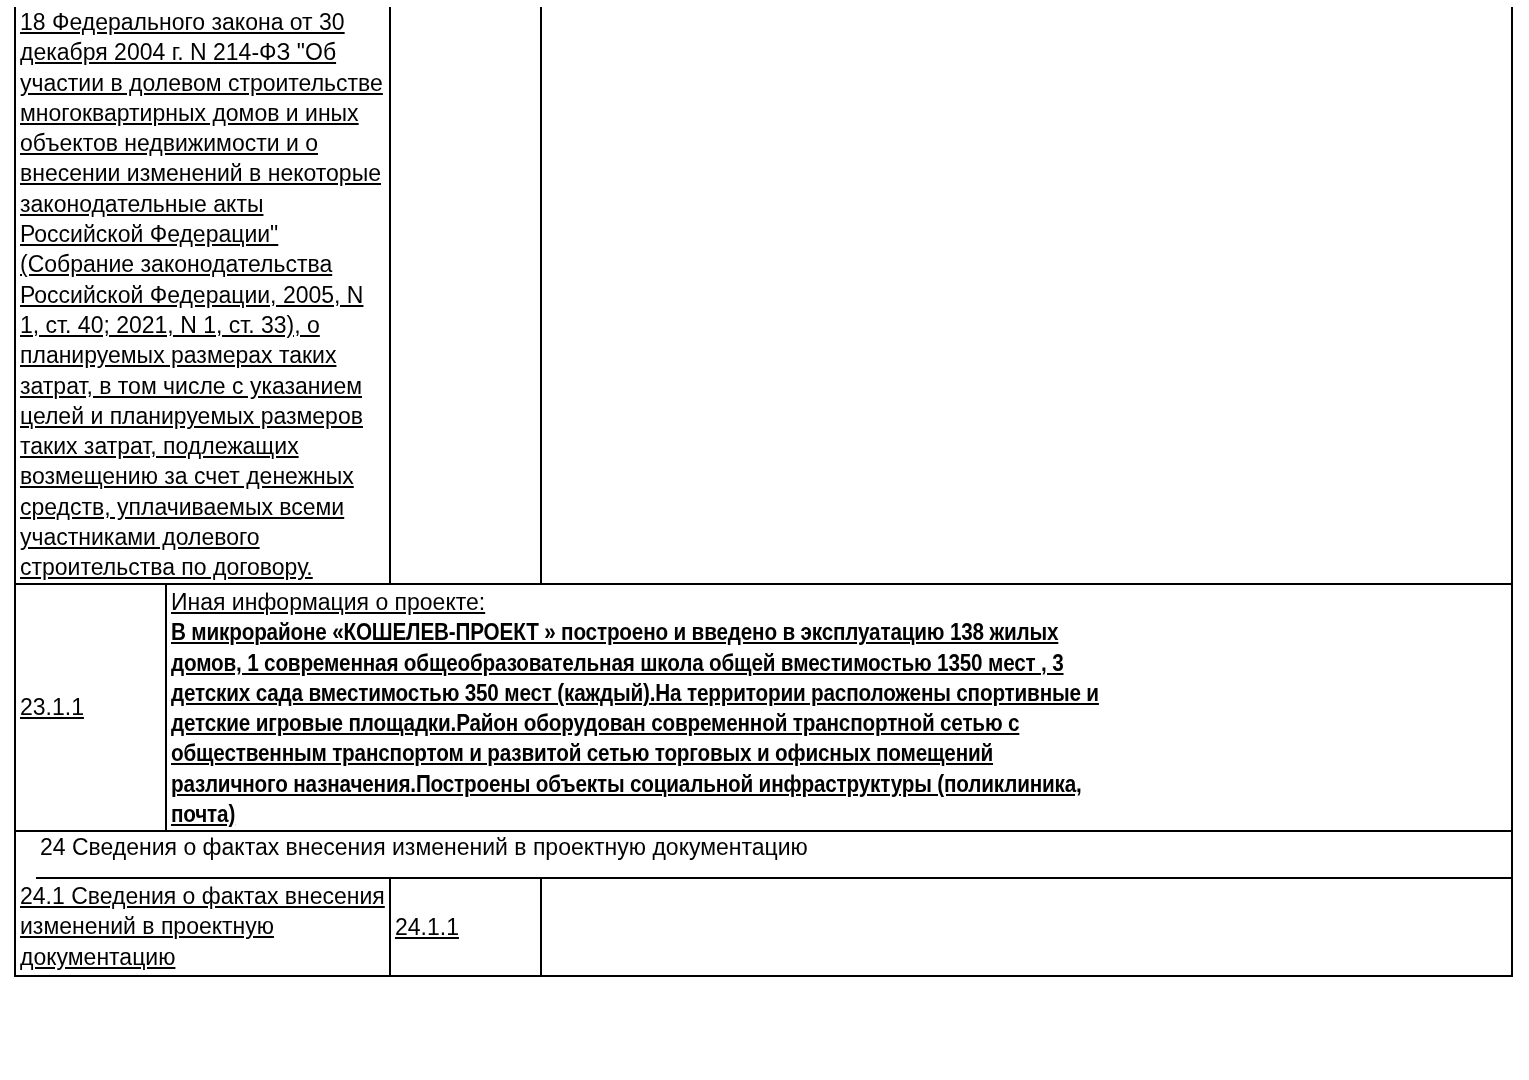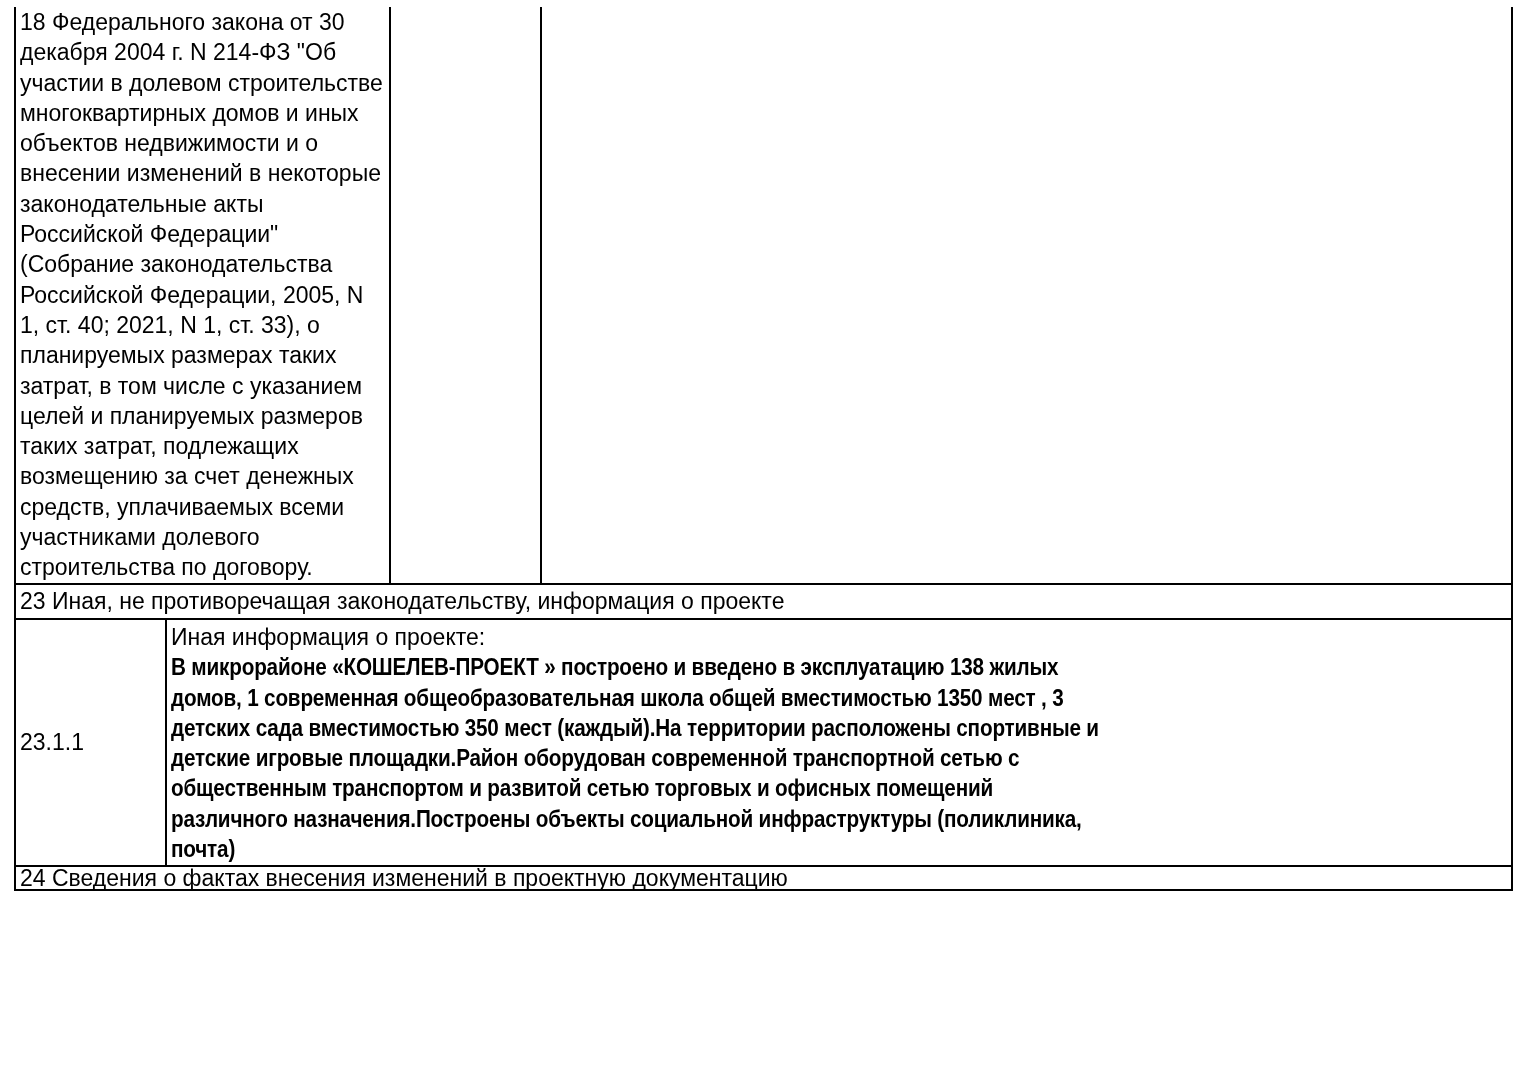--- a/index.html
+++ b/index.html
@@ -31,26 +31,27 @@
   }
   .row {
     display: flex;
     box-sizing: border-box;
     border-bottom: 2px solid #000000;
     overflow: hidden;
   }
   .row-law   { height: 578px; }
   .row-sec23 { height: 35px; align-items: center; }
   .row-231   { height: 247px; }
-  .row-sec24 { height: 24px; align-items: center; }
+  .row-sec24 { height: 47px; align-items: flex-start; margin-left: 20px; }
   .row-241   { height: 98px; }
   .cell {
     box-sizing: border-box;
     padding: 0 4px;
     overflow: hidden;
+    text-decoration: underline;
   }
   .c1 { width: 375px; border-right: 2px solid #000000; }
   .c2 { width: 151px; border-right: 2px solid #000000; }
   .c3 { flex: 1; }
   .pre { white-space: pre; }
   .top-pad { padding-top: 2px; }
   .vcenter {
     display: flex;
     align-items: center;
   }
@@ -91,23 +92,20 @@
 целей и планируемых размеров
 таких затрат, подлежащих
 возмещению за счет денежных
 средств, уплачиваемых всеми
 участниками долевого
 строительства по договору.</div>
       <div class="cell c2"></div>
       <div class="cell c3"></div>
     </div>
 
-    <div class="row row-sec23">
-      <span class="sec-label">23 Иная, не противоречащая законодательству, информация о проекте</span>
-    </div>
 
     <div class="row row-231">
       <div class="cell c2 vcenter">
         <span>23.1.1</span>
       </div>
       <div class="cell c3 top-pad">
         <div class="intro-line">Иная информация о проекте:</div>
         <div class="bold-body">В микрорайоне «КОШЕЛЕВ-ПРОЕКТ » построено и введено в эксплуатацию 138 жилых
 домов, 1 современная общеобразовательная школа общей вместимостью 1350 мест , 3
 детских сада вместимостью 350 мест (каждый).На территории расположены спортивные и
@@ -115,15 +113,24 @@
 общественным транспортом и развитой сетью торговых и офисных помещений
 различного назначения.Построены объекты социальной инфраструктуры (поликлиника,
 почта)</div>
       </div>
     </div>
 
     <div class="row row-sec24">
       <span class="sec-label">24 Сведения о фактах внесения изменений в проектную документацию</span>
     </div>
 
+    <div class="row row-241">
+      <div class="cell c1 pre top-pad">24.1 Сведения о фактах внесения
+изменений в проектную
+документацию</div>
+      <div class="cell c2 vcenter">
+        <span>24.1.1</span>
+      </div>
+      <div class="cell c3"></div>
+    </div>
 
   </div>
 </div>
 
 </body></html>

